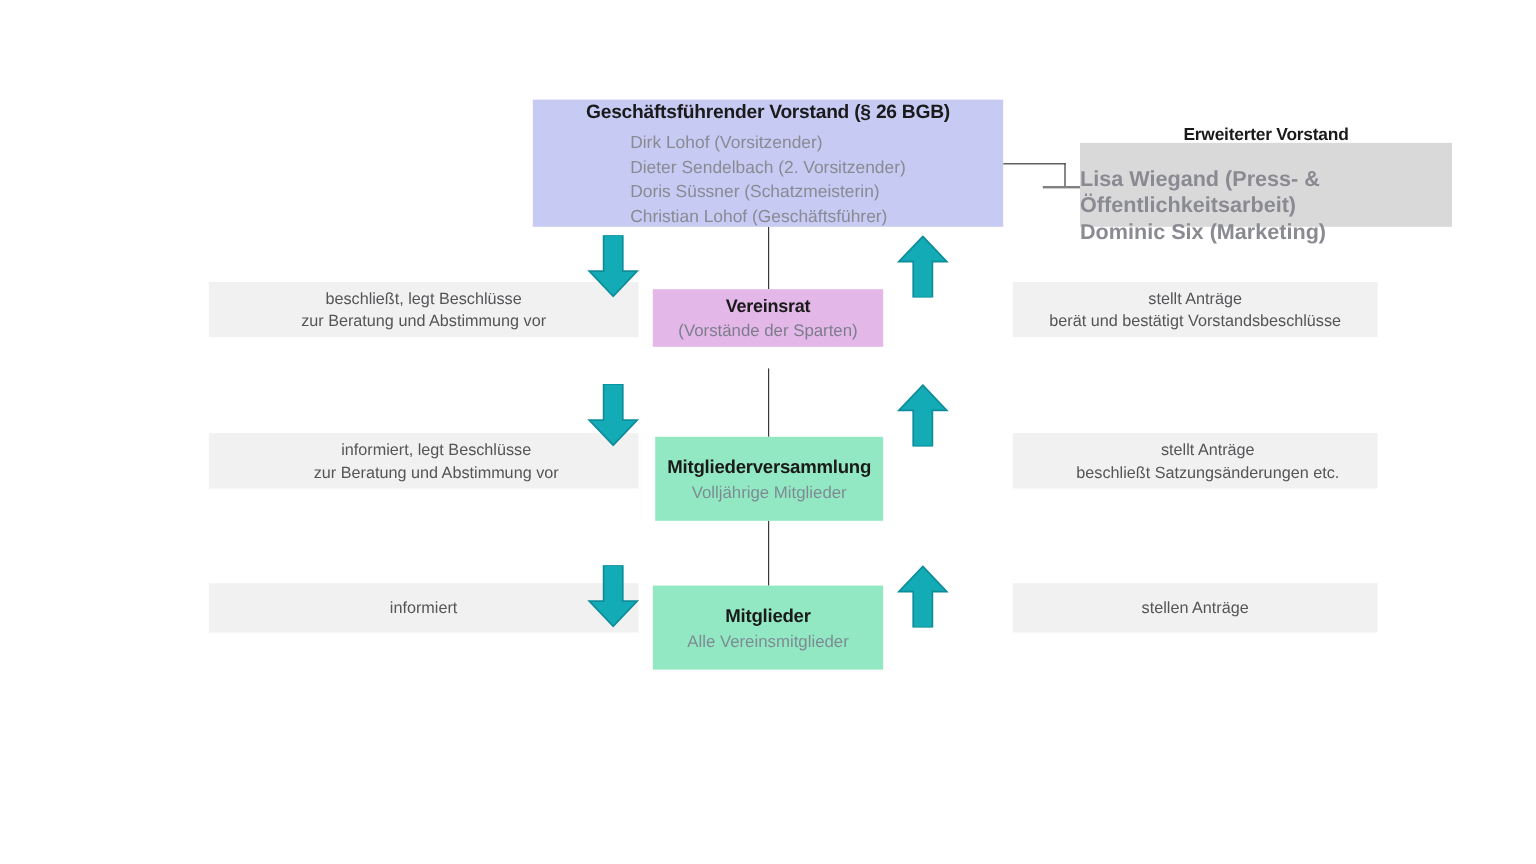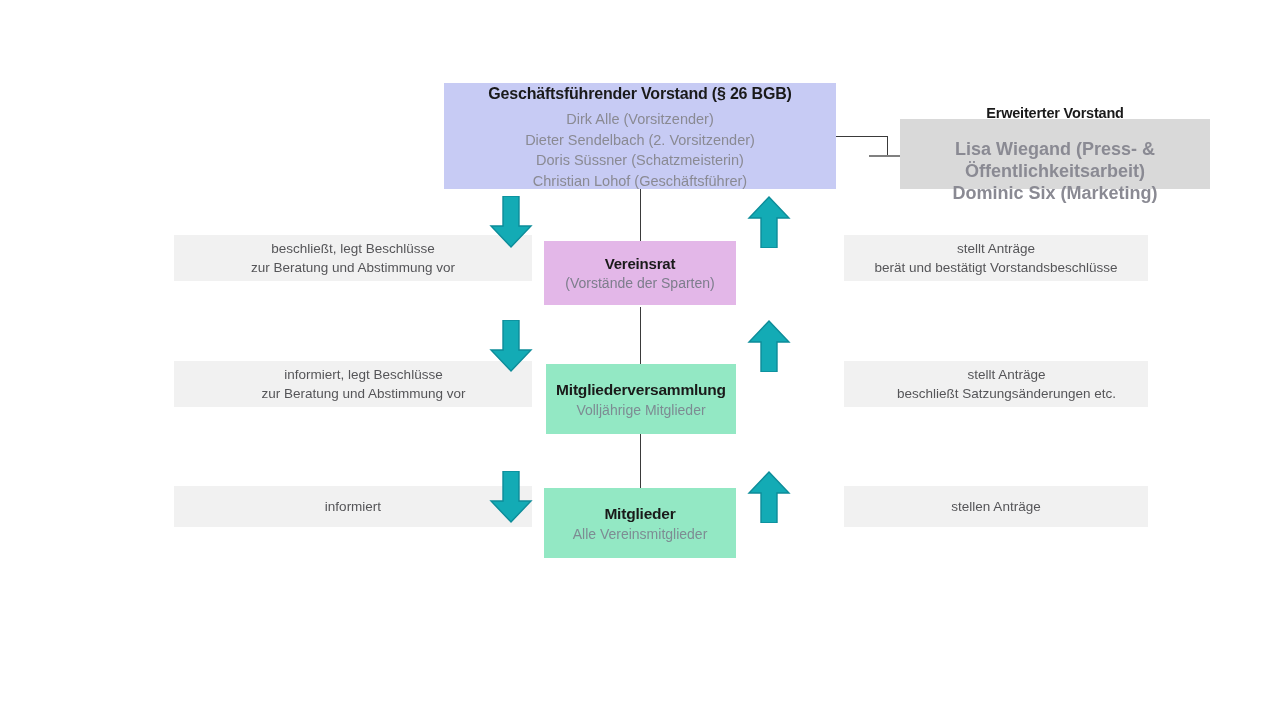--- a/index.html
+++ b/index.html
@@ -38,21 +38,21 @@
   }
 
   
   .node {
     position: absolute;
     box-sizing: border-box;
     display: flex;
     flex-direction: column;
     align-items: center;
     justify-content: center;
-    text-align: center;
+    text-align: left;
   }
   .node .title {
     font-weight: bold;
     color: #1a1a1a;
     letter-spacing: -0.2px;
   }
   .node .sub {
     color: #8a8a93;
   }
 
@@ -75,21 +75,21 @@
     background: #d9d9d9;
     gap: 13px;
   }
   #node-erweiterter .title { font-size: 14.5px; margin-bottom: 4px; }
   #node-erweiterter .sub   { font-size: 18px; line-height: 22px; font-weight: bold; }
 
   #node-vereinsrat {
     left: 544px;
     top: 241px;
     width: 192px;
-    height: 64px;
+    height: 48px;
     background: #e3b7e8;
   }
   #node-vereinsrat .title { font-size: 15px; margin-bottom: 3px; }
   #node-vereinsrat .sub   { font-size: 14px; color: #7d7d8c; }
 
   #node-mitgliederversammlung {
     left: 546px;
     top: 364px;
     width: 190px;
     height: 70px;
@@ -144,21 +144,21 @@
   <div class="vline" style="left:640px; top:307px; height:57px;"></div>
   <div class="vline" style="left:640px; top:434px; height:54px;"></div>
 
   <div class="hline" style="left:836px; top:136px; width:52px;"></div>
   <div class="vline" style="left:887px; top:136px; height:20px;"></div>
   <div class="hline-thick" style="left:869px; top:155px; width:34px;"></div>
 
   <div class="node" id="node-vorstand">
     <div class="title">Geschäftsführender Vorstand (§ 26 BGB)</div>
     <div class="sub">
-      <div>Dirk Alle (Vorsitzender)</div>
+      <div>Dirk Lohof (Vorsitzender)</div>
       <div>Dieter Sendelbach (2. Vorsitzender)</div>
       <div>Doris Süssner (Schatzmeisterin)</div>
       <div>Christian Lohof (Geschäftsführer)</div>
     </div>
   </div>
 
   <div class="node" id="node-erweiterter">
     <div class="title">Erweiterter Vorstand</div>
     <div class="sub">
       <div>Lisa Wiegand (Press- &amp; Öffentlichkeitsarbeit)</div>

